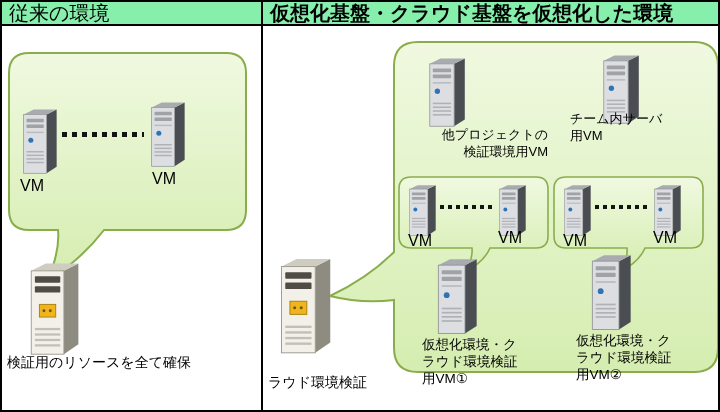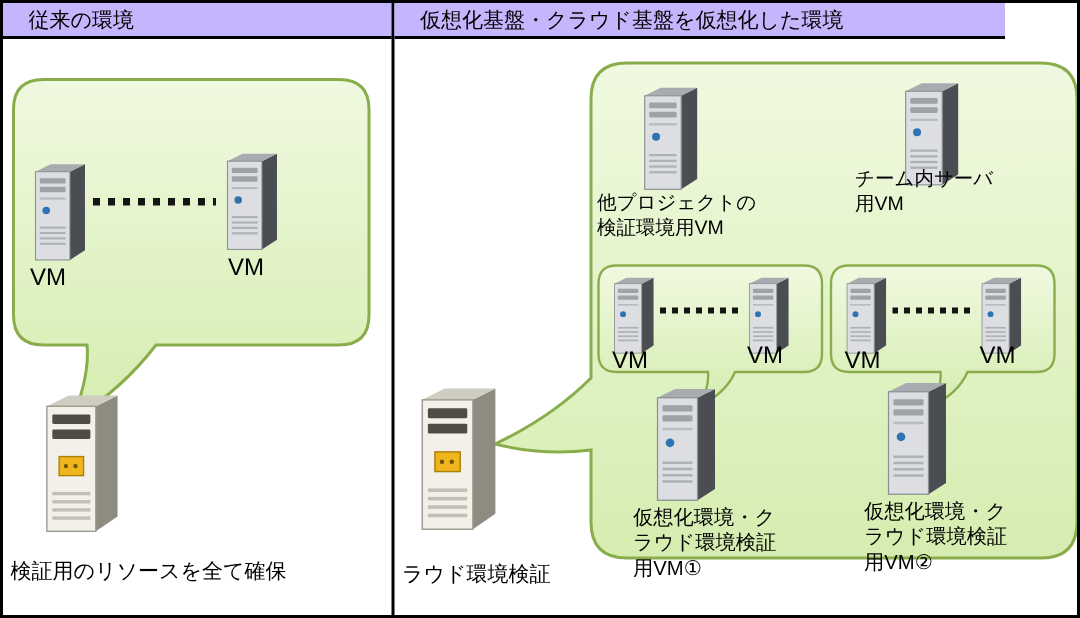--- a/index.html
+++ b/index.html
@@ -1,23 +1,23 @@
 <!DOCTYPE html>
 <html><head>
 <meta charset="utf-8">
 <style>
   * { margin:0; padding:0; box-sizing:border-box; }
   html,body { background:#ffffff; }
   body { font-family:"Liberation Sans", sans-serif; color:#000; }
   .canvas { position:relative; width:720px; height:412px; background:#fff; border:2px solid #000; overflow:hidden; }
   .divider { position:absolute; left:259px; top:0; width:2px; height:100%; background:#000; }
-  .header { position:absolute; top:0; height:24px; border-bottom:2px solid #000; background:#c4b5fd;
-            font-size:14px; line-height:22px; padding-left:17px; white-space:nowrap; }
+  .header { position:absolute; top:0; height:24px; border-bottom:2px solid #000; background:#86efac;
+            font-size:20px; line-height:22px; padding-left:7px; white-space:nowrap; }
   .header-left  { left:0;   width:259px; }
-  .header-right { left:261px; width:407px; }
+  .header-right { left:261px; width:455px;font-weight:bold; }
   svg.bubble { position:absolute; }
   svg.icon   { position:absolute; }
   .label { position:absolute; font-size:13px; line-height:17px; white-space:pre-line; }
   .vm-label { position:absolute; font-size:16px; }
   .caption  { position:absolute; font-size:14px; white-space:nowrap; }
   .dotted   { position:absolute; height:5px;
               background:repeating-linear-gradient(90deg,#141414 0 5px, transparent 5px 10px); }
   .dotted.small { height:4px;
               background:repeating-linear-gradient(90deg,#141414 0 4px, transparent 4px 8px); }
 </style>
@@ -74,34 +74,34 @@
   <svg class="icon" style="left:142px; top:99px;" width="44" height="66">
       <use href="#sym-vm"></use>
     </svg>
   <div class="dotted" style="left:60px; top:130px; width:82px;"></div>
   <div class="vm-label" style="left:18px; top:175px;">VM</div>
   <div class="vm-label" style="left:150px; top:168px;">VM</div>
 
   <svg class="icon" style="left:22px; top:258px;" width="58" height="96">
       <use href="#sym-host"></use>
     </svg>
-  <div class="caption" style="left:5px; top:370px;text-align:center;">検証用のリソースを全て確保</div>
+  <div class="caption" style="left:5px; top:352px;text-align:center;">検証用のリソースを全て確保</div>
 
   <div class="divider"></div>
 
   <div class="header header-right">仮想化基盤・クラウド基盤を仮想化した環境</div>
 
   <svg class="bubble" style="left:320px; top:36px;" width="400" height="342" viewBox="0 0 400 342">
     <path d="M 96 4 H 372 Q 396 4 396 28 V 310 Q 396 334 372 334 H 96 Q 72 334 72 310 V 262 Q 40 266 8 258 Q 46 240 72 214 V 28 Q 72 4 96 4 Z" fill="url(#gradBubble)" stroke="#8aad4c" stroke-width="2"></path>
   </svg>
 
   <svg class="icon" style="left:420px; top:55px;" width="46" height="70">
       <use href="#sym-vm"></use>
     </svg>
-  <div class="label" style="left:396px; top:124px; width:150px;">他プロジェクトの
+  <div class="label" style="left:396px; top:124px; width:150px;text-align:right;">他プロジェクトの
 検証環境用VM</div>
 
   <svg class="icon" style="left:594px; top:52px;" width="46" height="70">
       <use href="#sym-vm"></use>
     </svg>
   <div class="label" style="left:556px; top:108px; width:150px;margin-left:12px;">チーム内サーバ
 用VM</div>
 
   <svg class="bubble" style="left:394px; top:172px;" width="160" height="100" viewBox="0 0 160 100">
     <path d="M 15 3 H 140 Q 152 3 152 15 V 62 Q 152 74 140 74 H 94 Q 88 88 70 97 Q 77 84 76 74 H 15 Q 3 74 3 62 V 15 Q 3 3 15 3 Z" fill="url(#gradBubble)" stroke="#8aad4c" stroke-width="1.6"></path>

